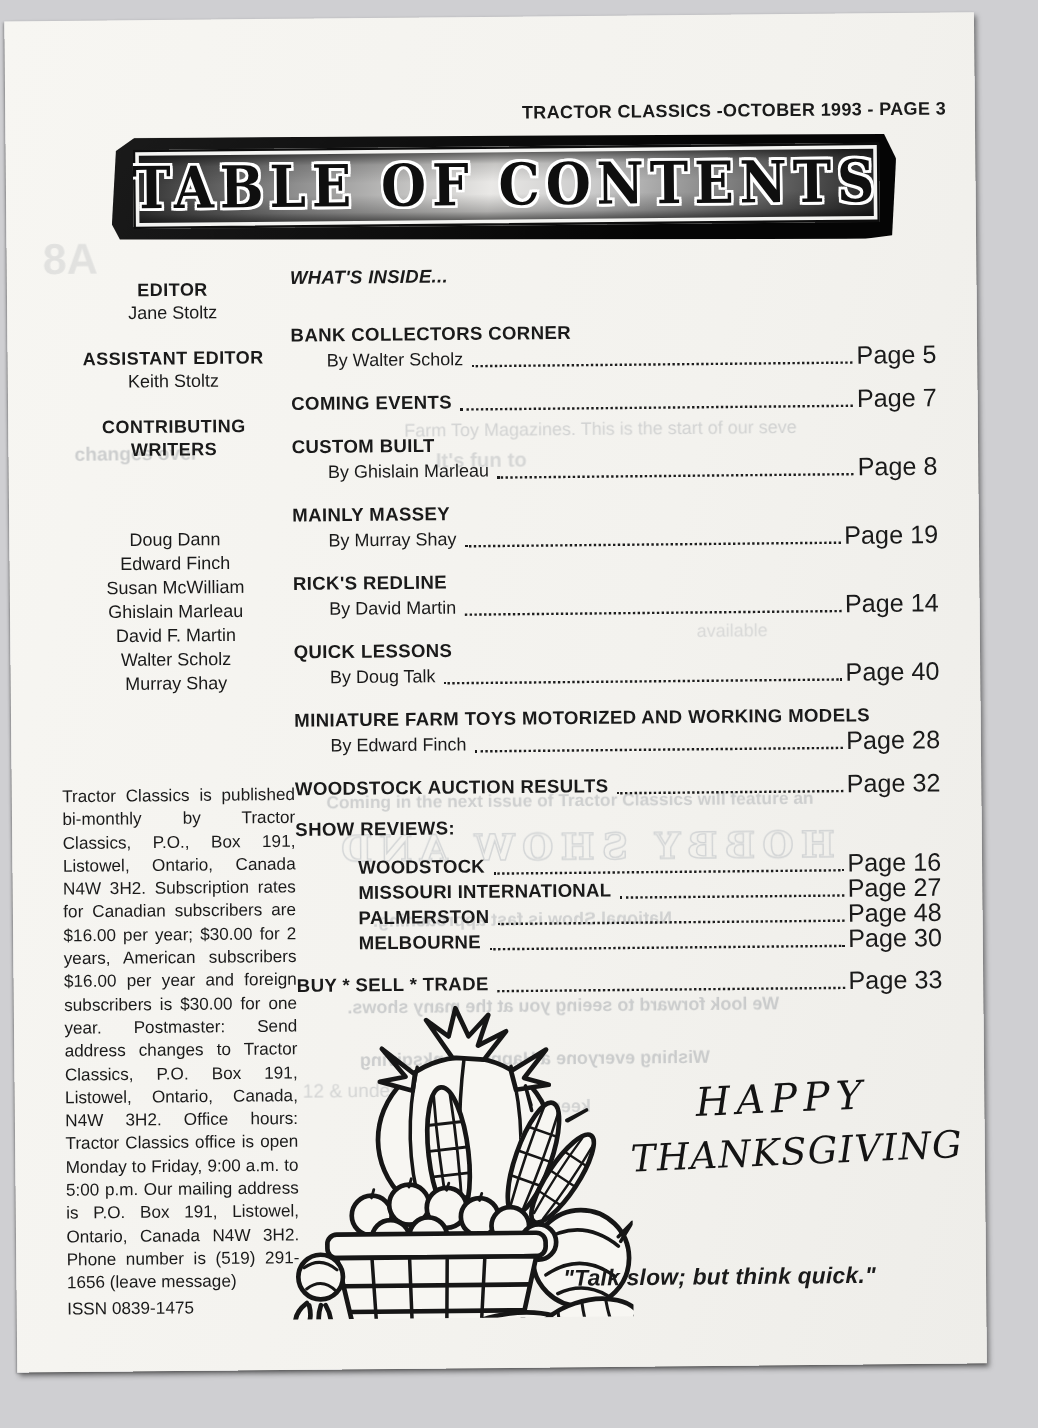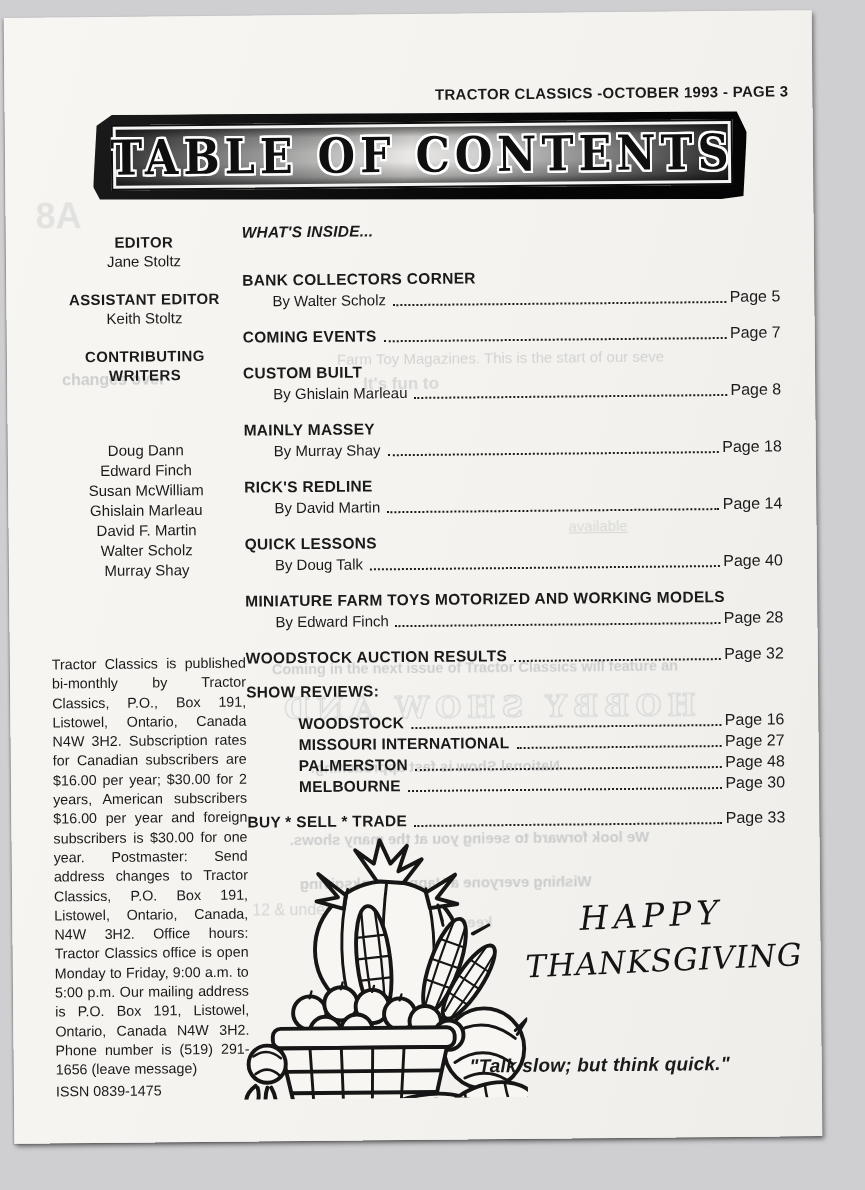--- a/index.html
+++ b/index.html
@@ -71,21 +71,21 @@
   
   .contents { position:absolute; left:236px; top:208px; width:538px; }
   .intro { font-size:15.5px; font-weight:bold; font-style:italic; letter-spacing:.2px; margin-bottom:28px; }
   .entry { margin-bottom:15px; }
   .toc-title { font-size:15.5px; font-weight:bold; letter-spacing:.3px; line-height:21px; }
   .toc-line { display:flex; align-items:flex-end; line-height:21px; }
   .toc-line.indent { padding-left:30px; }
   .toc-line.indent2 { padding-left:52px; }
   .byline { font-size:15px; white-space:nowrap; }
   .leader { flex:1; border-bottom:2.4px dotted #1c1c1c; margin:0 3px 4px 7px; min-width:20px; }
-  .toc-page { font-size:16px; white-space:nowrap; }
+  .toc-page { font-size:21px; white-space:nowrap; }
   .reviews-label { font-size:15.5px; font-weight:bold; letter-spacing:.3px; margin:5px 0 12px; }
   .review-item { margin-bottom:0px; }
   .review-item .toc-title-light { font-size:15.5px; font-weight:bold; letter-spacing:.2px; }
   .bst { margin-top:14px; }
 
   
   .artwork { position:absolute; left:216px; top:820px; width:298px; height:264px; }
   .greeting {
     position:absolute; left:512px; top:882px; width:256px;
     font-family:"DejaVu Serif", serif; font-style:italic;
@@ -102,21 +102,21 @@
   
   .ghost {
     position:absolute; color:#6f7680; white-space:nowrap;
     filter:blur(.5px); pointer-events:none;
   }
   .ghost.mir { transform:scaleX(-1); }
   .g0 { left:30px;  top:178px; font-size:36px; font-weight:bold; opacity:.15; }
   .g1 { left:55px;  top:354px; font-size:16px; font-weight:bold; opacity:.30; }
   .g2 { left:330px; top:336px; font-size:15px; opacity:.26; }
   .g3 { left:356px; top:360px; font-size:17px; font-weight:bold; opacity:.22; }
-  .g4 { left:560px; top:505px; font-size:15px; opacity:.20;text-decoration:underline; }
+  .g4 { left:572px; top:505px; font-size:15px; opacity:.20; }
   .g5 { left:262px; top:646px; font-size:14.5px; font-weight:bold; opacity:.28; }
   .g6 { left:268px; top:676px; font-size:30px; font-weight:bold; letter-spacing:6px;
         color:transparent; -webkit-text-stroke:1.2px #8b94a0; opacity:.30; font-family:"DejaVu Serif",serif; }
   .g7 { left:300px; top:744px; font-size:15px; font-weight:bold; opacity:.26; }
   .g8 { left:278px; top:816px; font-size:15px; font-weight:bold; opacity:.30; }
   .g9 { left:288px; top:860px; font-size:15px; font-weight:bold; opacity:.30; }
   .g10{ left:330px; top:900px; font-size:15px; font-weight:bold; opacity:.24; }
   .g11{ left:240px; top:886px; font-size:16px; opacity:.24; }
 </style>
 </head>
@@ -196,21 +196,21 @@
         <span class="leader"></span>
         <span class="toc-page">Page 8</span>
       </div>
     </div>
 
     <div class="entry">
       <div class="toc-title">MAINLY MASSEY</div>
       <div class="toc-line indent">
         <span class="byline">By Murray Shay</span>
         <span class="leader"></span>
-        <span class="toc-page">Page 18</span>
+        <span class="toc-page">Page 19</span>
       </div>
     </div>
 
     <div class="entry">
       <div class="toc-title">RICK'S REDLINE</div>
       <div class="toc-line indent">
         <span class="byline">By David Martin</span>
         <span class="leader"></span>
         <span class="toc-page">Page 14</span>
       </div>

